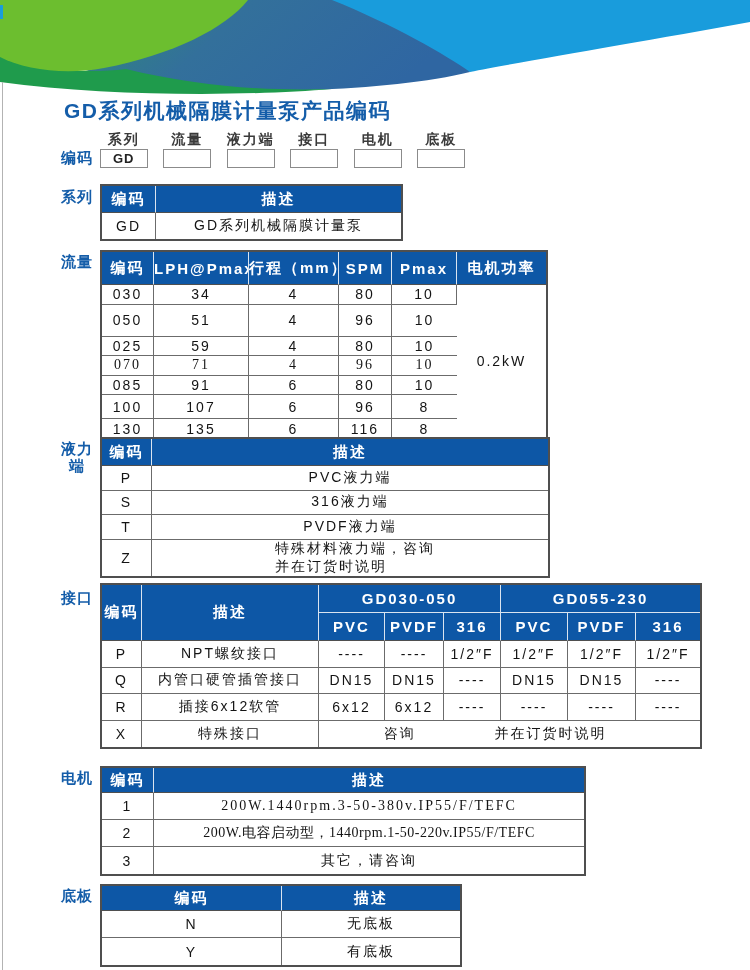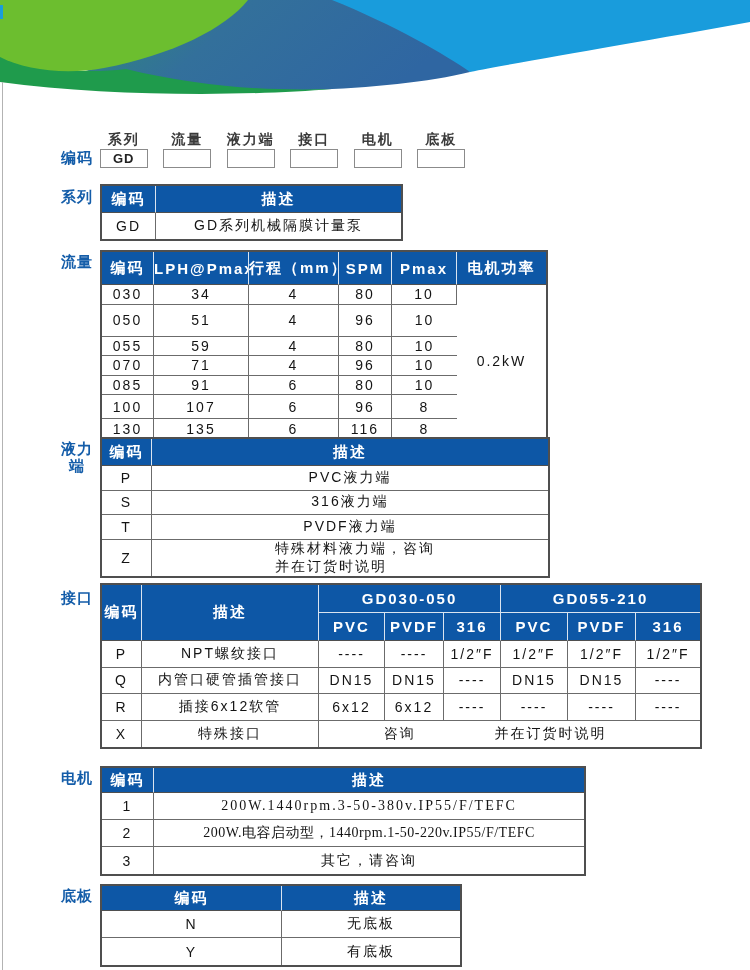--- a/index.html
+++ b/index.html
@@ -58,20 +58,21 @@
       </linearGradient>
     </defs>
     <path d="M110,0 H750 V22 C640,42 520,62 470,72 C390,52 230,16 110,0 Z" fill="#199cdc"></path>
     <path d="M236,0 H332 C392,24 448,56 470,72 C430,82 370,88 310,90 C230,92 120,88 60,78 C130,60 205,32 236,0 Z" fill="url(#gradSlate)"></path>
     <path d="M0,55 C35,70 85,74 126,69 C200,87 268,91 332,89 C250,96 110,97 0,82 Z" fill="#1f9b4c"></path>
     <path d="M0,0 H248 C226,28 172,55 104,68 C66,75 25,70 0,57 Z" fill="#6cbe2f"></path>
   </svg>
   <div class="cyan-sliver"></div>
   <div class="left-edge-line"></div>
 
+  <div class="page-title">GD系列机械隔膜计量泵产品编码</div>
 
   <div class="coding-label">编码</div>
   <div class="coding-row">
     <div class="coding-field">
       <div class="flabel">系列</div>
       <div class="fbox">GD</div>
     </div>
     <div class="coding-field">
       <div class="flabel">流量</div>
       <div class="fbox"></div>
@@ -148,27 +149,27 @@
       <td class="kw" rowspan="7">0.2kW</td>
     </tr>
     <tr style="height:32px;">
       <td class="num">050</td>
       <td class="num">51</td>
       <td class="num">4</td>
       <td class="num">96</td>
       <td class="num">10</td>
     </tr>
     <tr style="height:19.5px;">
-      <td class="num">055</td>
+      <td class="num">025</td>
       <td class="num">59</td>
       <td class="num">4</td>
       <td class="num">80</td>
       <td class="num">10</td>
     </tr>
-    <tr style="height:19.5px;">
+    <tr style="height:19.5px;font-family:Liberation Serif, serif;">
       <td class="num">070</td>
       <td class="num">71</td>
       <td class="num">4</td>
       <td class="num">96</td>
       <td class="num">10</td>
     </tr>
     <tr style="height:19.5px;">
       <td class="num">085</td>
       <td class="num">91</td>
       <td class="num">6</td>
@@ -235,21 +236,21 @@
         <col style="width:57px">
       <col style="width:67px">
         <col style="width:68px">
         <col>
     </colgroup>
     <tbody>
         <tr style="height:28px;">
       <th rowspan="2" class="hend">编码</th>
       <th rowspan="2" class="hend">描述</th>
       <th colspan="3">GD030-050</th>
-      <th colspan="3">GD055-210</th>
+      <th colspan="3">GD055-230</th>
     </tr>
     <tr style="height:28px;margin-left:32px;">
       <th class="hend">PVC</th>
       <th class="hend">PVDF</th>
       <th class="hend">316</th>
       <th class="hend">PVC</th>
       <th class="hend">PVDF</th>
       <th class="hend">316</th>
     </tr>
     <tr style="height:26.5px;">

